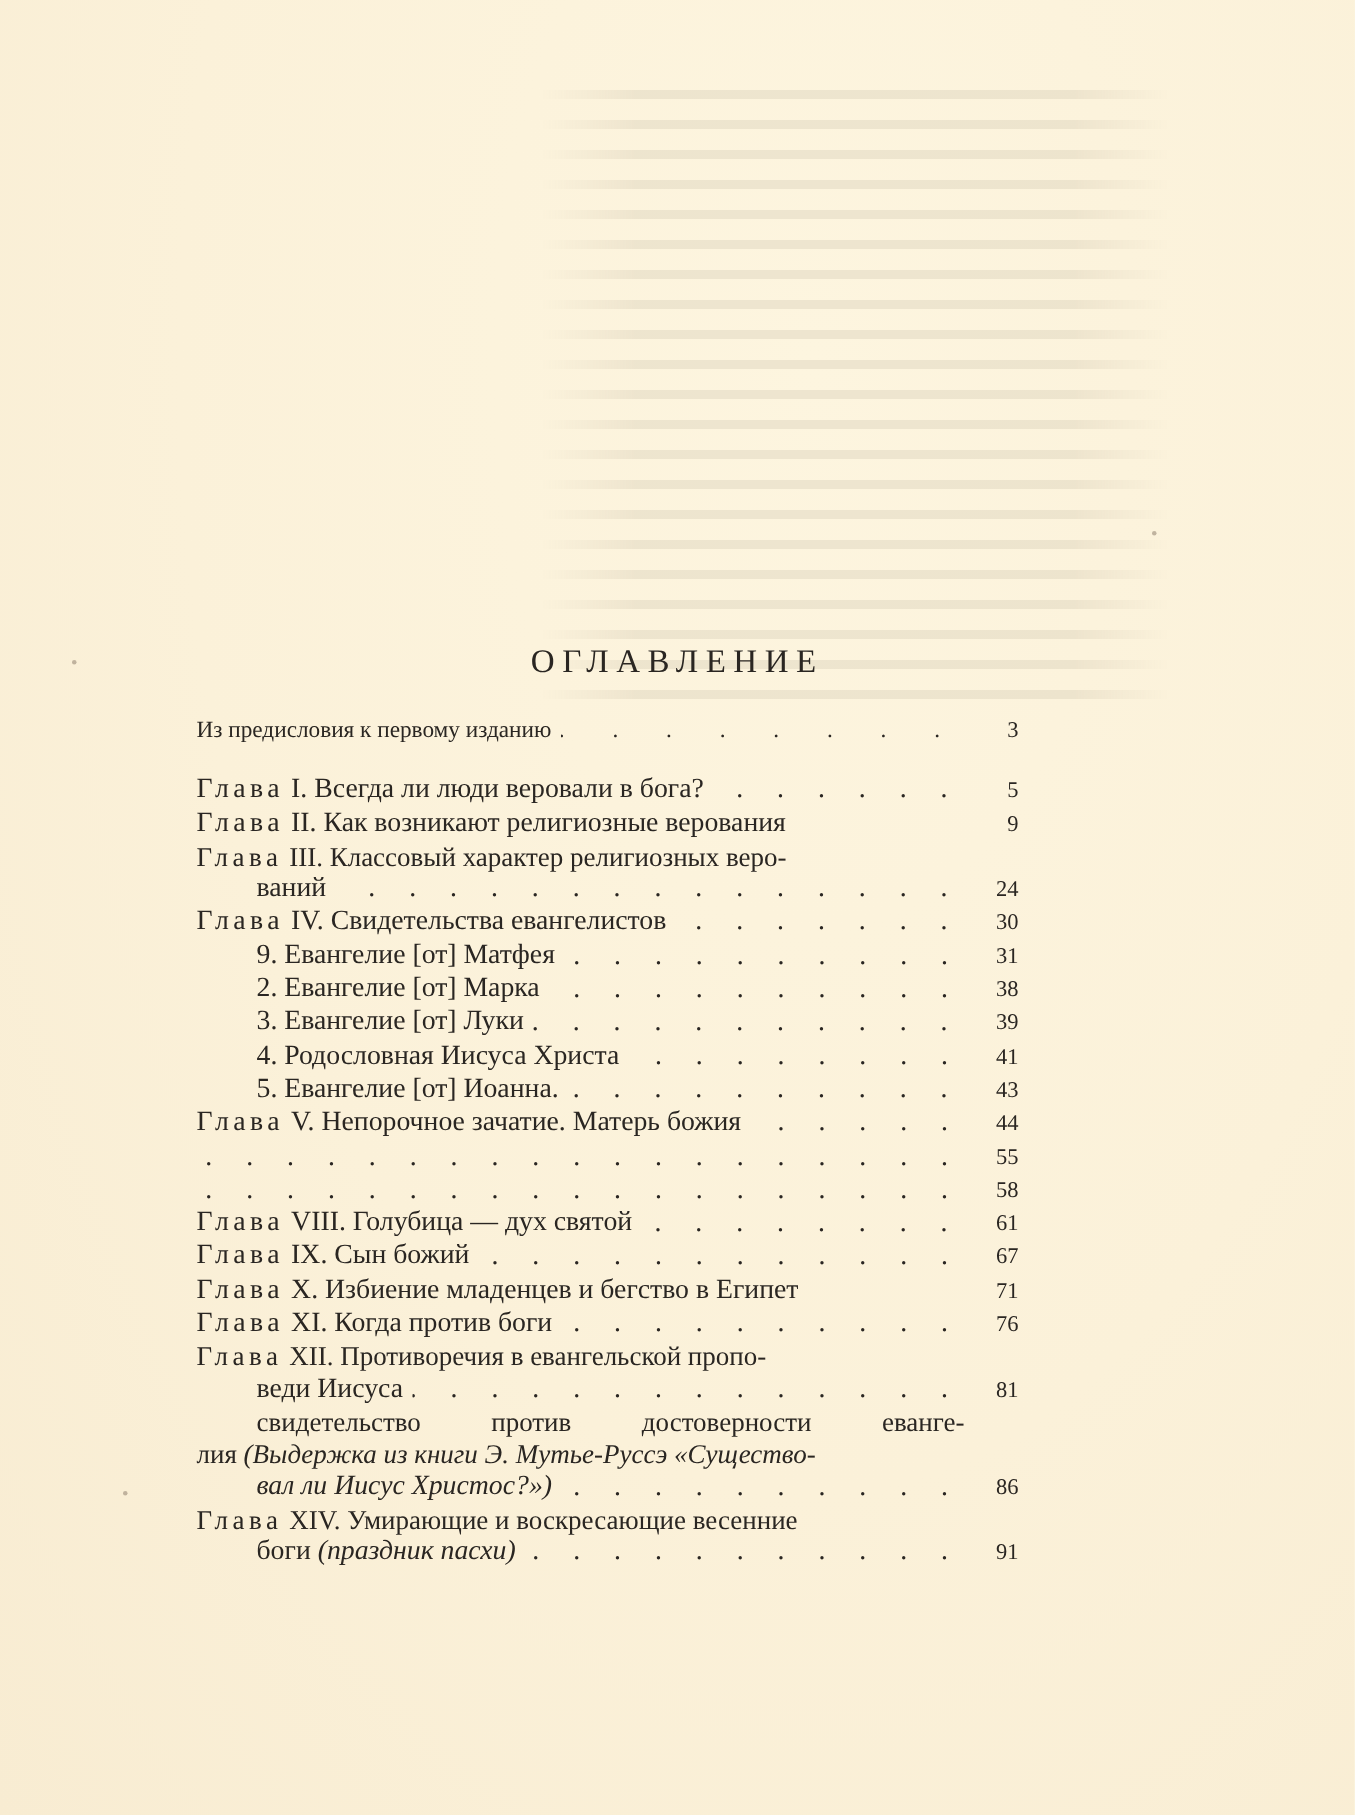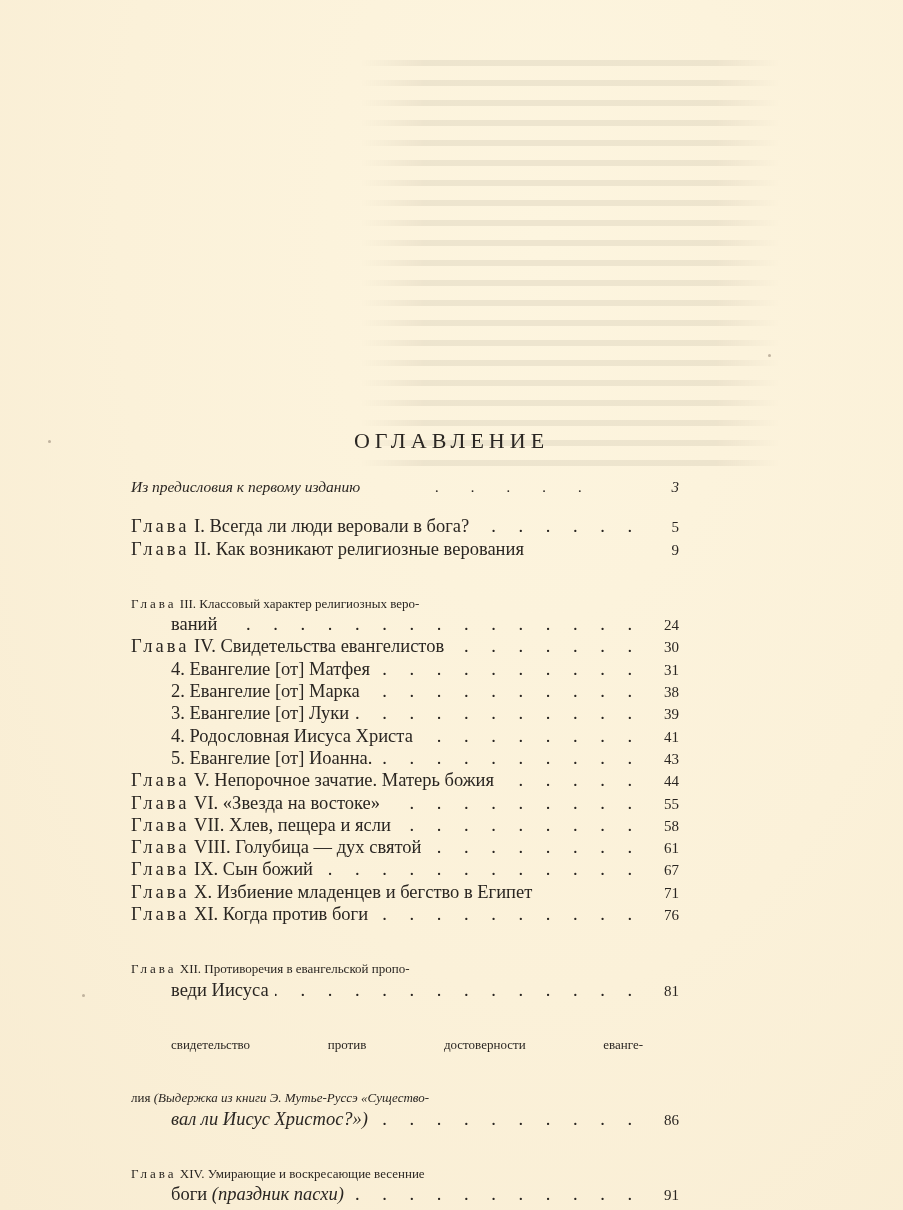--- a/index.html
+++ b/index.html
@@ -31,23 +31,23 @@
     }
     .row .txt { white-space: nowrap; }
     .row .dots {
       flex: 1; overflow: hidden; white-space: nowrap; margin: 0 8px 0 6px;
       letter-spacing: 9px; text-align: right; direction: rtl;
     }
     .row .pg { width: 30px; text-align: right; font-size: 15px; }
     .ind1 { padding-left: 40px; }
     .spaced { letter-spacing: 3px; }
     .it { font-style: italic; }
-    .preface { font-size: 15.5px; font-style: italic; margin-bottom: 18px; gap: 45px; }
+    .preface { font-size: 15.5px; margin-bottom: 18px; }
     .preface .dots { letter-spacing: 14px; }
-    .cont { display: block; font-size: 13px; line-height: 21.3px; white-space: nowrap; margin-top: 32px; }
+    .cont { display: block; font-size: 18px; line-height: 21.3px; white-space: nowrap; }
     .justify { display: flex; justify-content: space-between; }
     .speck { position: absolute; width: 3px; height: 3px; background: #9a8b78; border-radius: 50%; opacity: .6; }
   </style>
 </head>
 <body>
 
 <div class="page-bg"></div>
 <div class="bleed"></div>
 <div class="speck" style="left:48px;top:440px"></div>
 <div class="speck" style="left:82px;top:994px"></div>
@@ -84,21 +84,21 @@
     </div>
   </div>
 
   <div class="row">
     <span class="txt"><span class="spaced">Глава</span> <span>IV.</span> <span>Свидетельства евангелистов</span></span>
     <span class="dots">. . . . . . . . . . . . . . . . . . . . . . . . . . . . . . . . . . . . . .</span>
     <span class="pg">30</span>
   </div>
 
   <div class="row ind1">
-    <span class="txt">4. Евангелие [от] Матфея</span>
+    <span class="txt">9. Евангелие [от] Матфея</span>
     <span class="dots">. . . . . . . . . . . . . . . . . . . . . . . . . . . . . . . . . . . . . .</span>
     <span class="pg">31</span>
   </div>
   <div class="row ind1">
     <span class="txt">2. Евангелие [от] Марка</span>
     <span class="dots">. . . . . . . . . . . . . . . . . . . . . . . . . . . . . . . . . . . . . .</span>
     <span class="pg">38</span>
   </div>
   <div class="row ind1">
     <span class="txt">3. Евангелие [от] Луки</span>
@@ -115,26 +115,24 @@
     <span class="dots">. . . . . . . . . . . . . . . . . . . . . . . . . . . . . . . . . . . . . .</span>
     <span class="pg">43</span>
   </div>
 
   <div class="row">
     <span class="txt"><span class="spaced">Глава</span> <span>V.</span> <span>Непорочное зачатие. Матерь божия</span></span>
     <span class="dots">. . . . . . . . . . . . . . . . . . . . . . . . . . . . . . . . . . . . . .</span>
     <span class="pg">44</span>
   </div>
   <div class="row">
-    <span class="txt"><span class="spaced">Глава</span> <span>VI.</span> <span>«Звезда на востоке»</span></span>
     <span class="dots">. . . . . . . . . . . . . . . . . . . . . . . . . . . . . . . . . . . . . .</span>
     <span class="pg">55</span>
   </div>
   <div class="row">
-    <span class="txt"><span class="spaced">Глава</span> <span>VII.</span> <span>Хлев, пещера и ясли</span></span>
     <span class="dots">. . . . . . . . . . . . . . . . . . . . . . . . . . . . . . . . . . . . . .</span>
     <span class="pg">58</span>
   </div>
   <div class="row">
     <span class="txt"><span class="spaced">Глава</span> <span>VIII.</span> <span>Голубица — дух святой</span></span>
     <span class="dots">. . . . . . . . . . . . . . . . . . . . . . . . . . . . . . . . . . . . . .</span>
     <span class="pg">61</span>
   </div>
   <div class="row">
     <span class="txt"><span class="spaced">Глава</span> <span>IX.</span> <span>Сын божий</span></span>

